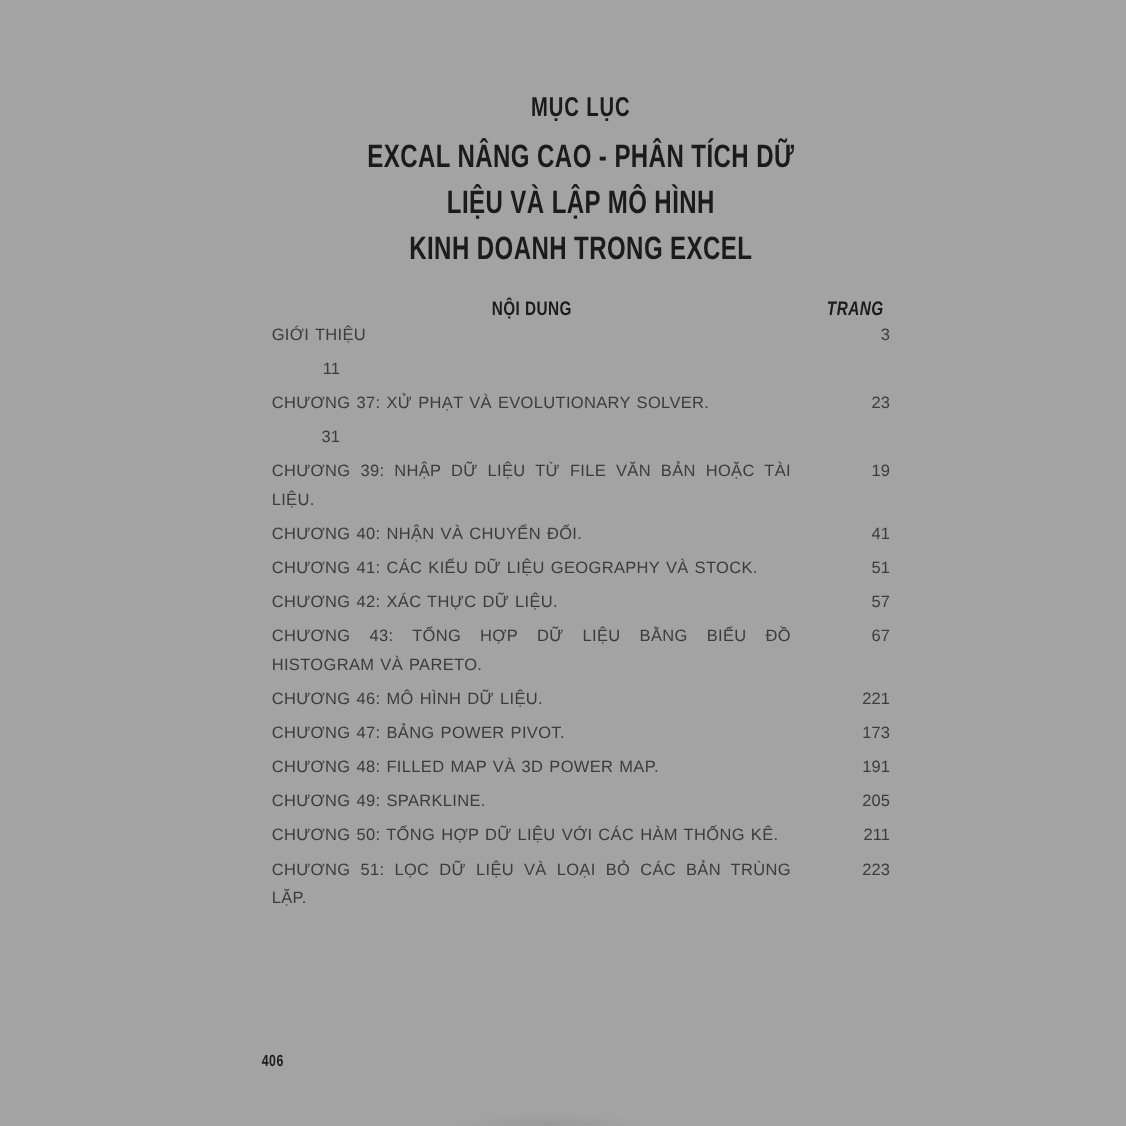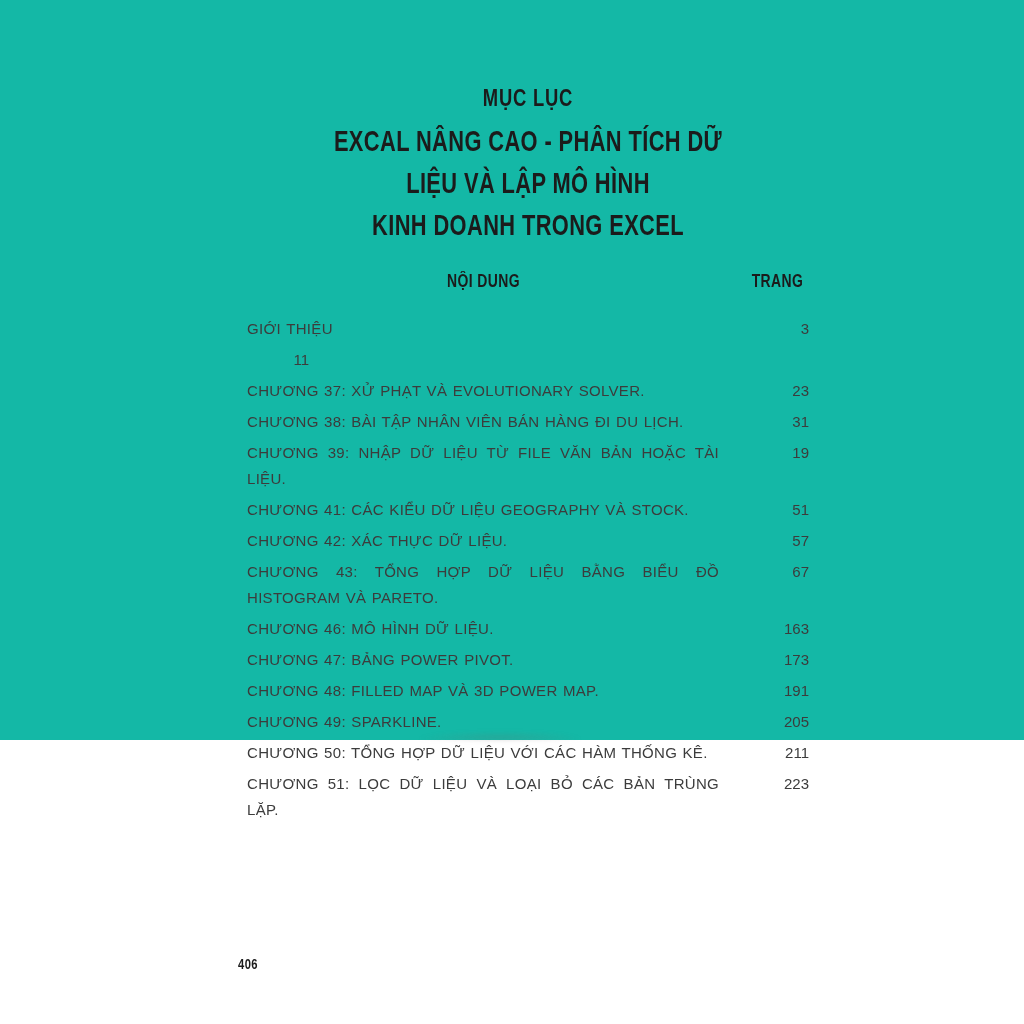--- a/index.html
+++ b/index.html
@@ -5,22 +5,22 @@
   * { margin: 0; padding: 0; box-sizing: border-box; }
   html, body {
     width: 1024px; height: 1024px;
     background: #ffffff;
     font-family: "Liberation Sans", "DejaVu Sans", sans-serif;
     color: #3c3c3c;
     overflow: hidden;
   }
   .sheet {
     position: relative;
-    width: 1024px; height: 740px;
-    background: #14b8a6;
+    width: 1024px; height: 1024px;
+    background: #a3a3a3;
   }
   .content {
     position: absolute;
     left: 247px; top: 84px;
     width: 562px;
   }
   .doc-title {
     text-align: center;
     font-weight: bold;
     font-size: 23px;
@@ -46,31 +46,32 @@
     margin-top: 28px;
     align-items: center;
   }
   .toc-header .col-label {
     flex: 1;
     text-align: center;
   }
   .toc-header .col-page {
     width: 90px;
     text-align: right;
+    font-style: italic;
   }
   .toc-header span {
     display: inline-block;
     font-weight: bold;
     font-size: 17px;
     color: #1b1b1b;
     letter-spacing: 0.5px;
     transform: scale(0.82, 1.05);
     transform-origin: 50% 100%;
   }
-  .toc-list { margin-top: 24px; }
+  .toc-list { }
   .toc-row {
     display: flex;
     align-items: flex-start;
     margin-bottom: 5px;
   }
   .toc-label {
     flex: 1;
     padding-right: 28px;
     text-align: justify;
     font-size: 15px;
@@ -136,50 +137,53 @@
   <div class="toc-row">
     <div class="toc-page">11</div>
   </div>
 
   <div class="toc-row">
     <div class="toc-label">CHƯƠNG 37: XỬ PHẠT VÀ EVOLUTIONARY SOLVER.</div>
     <div class="toc-page">23</div>
   </div>
 
   <div class="toc-row">
-    <div class="toc-label">CHƯƠNG 38: BÀI TẬP NHÂN VIÊN BÁN HÀNG ĐI DU LỊCH.</div>
     <div class="toc-page">31</div>
   </div>
 
   <div class="toc-row">
     <div class="toc-label">CHƯƠNG 39: NHẬP DỮ LIỆU TỪ FILE VĂN BẢN HOẶC TÀI LIỆU.</div>
     <div class="toc-page">19</div>
   </div>
 
+  <div class="toc-row">
+    <div class="toc-label">CHƯƠNG 40: NHẬN VÀ CHUYỂN ĐỔI.</div>
+    <div class="toc-page">41</div>
+  </div>
 
   <div class="toc-row">
     <div class="toc-label">CHƯƠNG 41: CÁC KIỂU DỮ LIỆU GEOGRAPHY VÀ STOCK.</div>
     <div class="toc-page">51</div>
   </div>
 
   <div class="toc-row">
     <div class="toc-label">CHƯƠNG 42: XÁC THỰC DỮ LIỆU.</div>
     <div class="toc-page">57</div>
   </div>
 
   <div class="toc-row">
     <div class="toc-label">CHƯƠNG 43: TỔNG HỢP DỮ LIỆU BẰNG BIỂU ĐỒ HISTOGRAM VÀ PARETO.</div>
     <div class="toc-page">67</div>
   </div>
 
 
 
   <div class="toc-row">
     <div class="toc-label">CHƯƠNG 46: MÔ HÌNH DỮ LIỆU.</div>
-    <div class="toc-page">163</div>
+    <div class="toc-page">221</div>
   </div>
 
   <div class="toc-row">
     <div class="toc-label">CHƯƠNG 47: BẢNG POWER PIVOT.</div>
     <div class="toc-page">173</div>
   </div>
 
   <div class="toc-row">
     <div class="toc-label">CHƯƠNG 48: FILLED MAP VÀ 3D POWER MAP.</div>
     <div class="toc-page">191</div>

